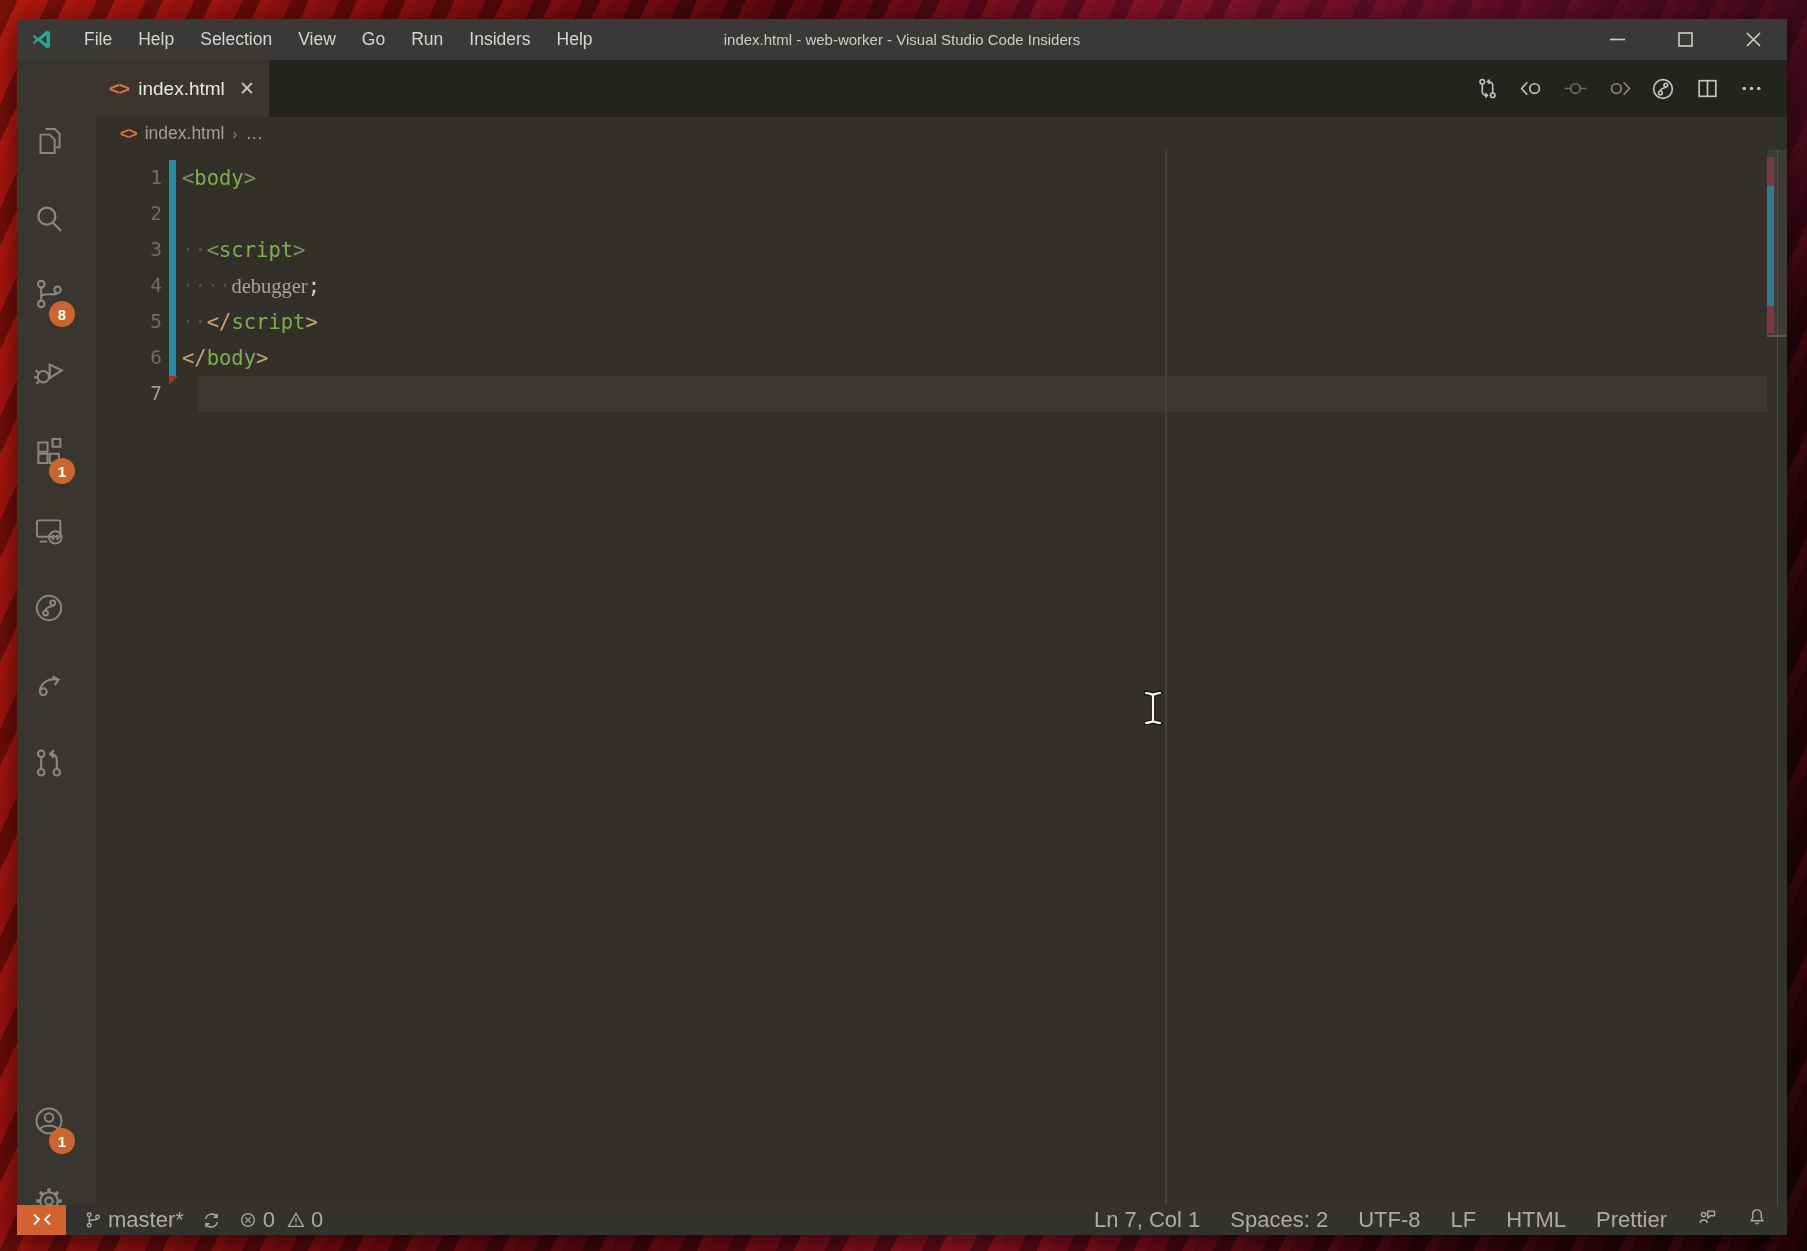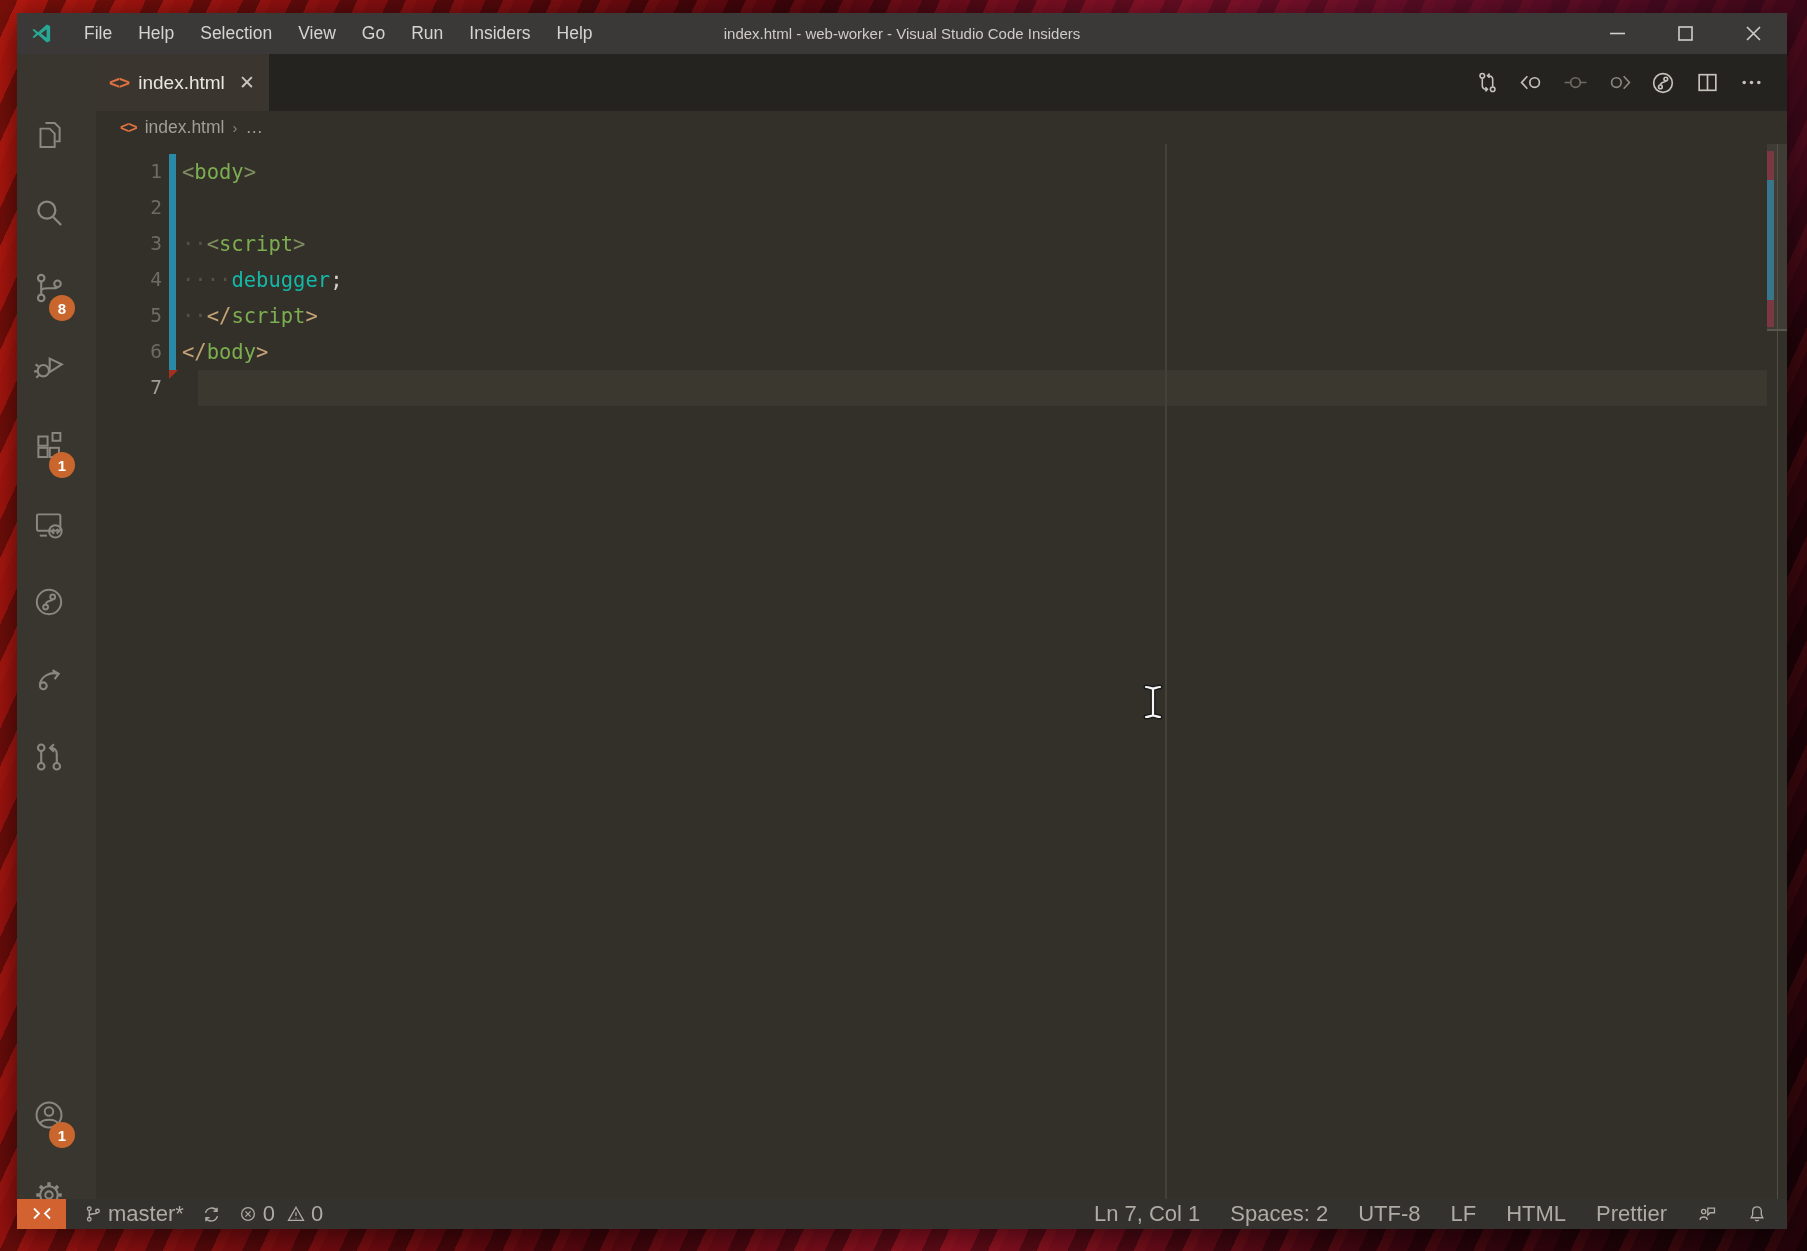--- a/index.html
+++ b/index.html
@@ -5,21 +5,21 @@
   * { margin:0; padding:0; box-sizing:border-box; }
   html,body { width:1807px; height:1251px; overflow:hidden; }
   body{
     font-family:"Liberation Sans", sans-serif;
     background:
       radial-gradient(1100px 520px at 82% 6%, rgba(110,18,58,.65), transparent 62%),
       repeating-linear-gradient(115deg, rgba(0,0,0,.32) 0 16px, rgba(255,60,40,.07) 16px 26px, transparent 26px 44px),
       linear-gradient(100deg, #b0170e 0%, #8a0f10 16%, #56070f 40%, #8e1122 58%, #3a050f 80%, #24040a 100%);
   }
   #window{
-    position:absolute; left:17px; top:13px; width:1770px; height:1216px;
+    position:absolute; left:17px; top:19px; width:1770px; height:1216px;
     background:#33302a; box-shadow:0 6px 30px rgba(0,0,0,.55);
   }
   
   #titlebar{
     position:absolute; left:0; top:0; width:100%; height:41px;
     background:#3a3937; display:flex; align-items:center;
   }
   #vscode-logo{ margin-left:13px; width:23px; height:23px; flex:0 0 auto; }
   #menubar{ display:flex; margin-left:18px; height:100%; align-items:center; }
   .menu-item{
@@ -70,21 +70,21 @@
   .code-row{ display:flex; height:36px; line-height:36px;
     font-family:"DejaVu Sans Mono", monospace; font-size:20.5px; position:relative; }
   .gutter-num{ width:66px; text-align:right; color:#6f6b62; flex:0 0 auto;
     font-size:19.5px; }
   .code-row.current .gutter-num{ color:#a39e94; }
   .code-text{ margin-left:20px; white-space:pre; }
   .c-tag{ color:#7cae50; }
   .c-punct{ color:#7f8c5f; }
   .c-punct-close{ color:#c5a377; }
   .c-text{ color:#e0dac6; }
-  .c-kw{ color:#14b8a6; }
+  .c-kw{ color:#a3a3a3;font-family:Liberation Serif, serif; }
   .c-semi{ color:#d5d1c6; }
   .c-ws{ color:#535046; }
   #gutter-modified-bar{
     position:absolute; left:73px; top:10px; width:7px; height:216px; background:#2b89a8;
   }
   #gutter-deleted-marker{
     position:absolute; left:73px; top:226px; width:0; height:0;
     border-top:9px solid #a6301f; border-right:9px solid transparent;
   }
   
@@ -112,21 +112,21 @@
   
   #statusbar{
     position:absolute; left:0; bottom:0; width:100%; height:30px;
     background:#34322e; display:flex; align-items:center; color:#aeaba4; font-size:22px;
   }
   #remote-indicator{
     width:49px; height:30px; background:#d2622f; color:#fff;
     display:flex; align-items:center; justify-content:center; flex:0 0 auto;
   }
   .sb-item{ display:flex; align-items:center; margin-left:18px; gap:6px; white-space:nowrap; }
-  #sb-right{ margin-left:auto; display:flex; align-items:center; margin-right:20px; gap:30px; }
+  #sb-right{ margin-left:auto; display:flex; align-items:flex-start; margin-right:20px; gap:30px; }
   #sb-right .sb-item{ margin-left:0; }
   svg{ display:block; }
 </style>
 </head>
 <body>
 
 <div id="window">
 
   <div id="titlebar">
     <svg id="vscode-logo" viewBox="0 0 24 24">

